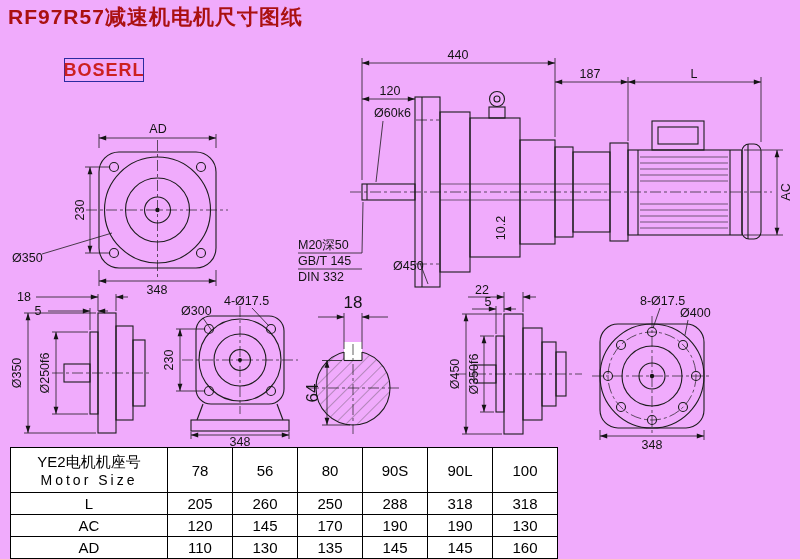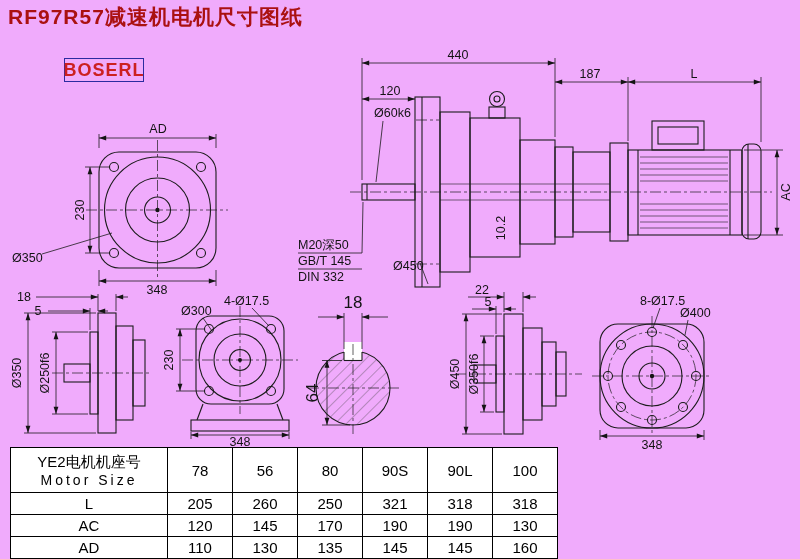--- a/index.html
+++ b/index.html
@@ -283,21 +283,21 @@
       <td class="cv">80</td>
       <td class="cv">90S</td>
       <td class="cv">90L</td>
       <td class="cv">100</td>
     </tr>
     <tr>
       <td class="c0">L</td>
       <td class="cv">205</td>
       <td class="cv">260</td>
       <td class="cv">250</td>
-      <td class="cv">321</td>
+      <td class="cv">288</td>
       <td class="cv">318</td>
       <td class="cv">318</td>
     </tr>
     <tr>
       <td class="c0">AC</td>
       <td class="cv">120</td>
       <td class="cv">145</td>
       <td class="cv">170</td>
       <td class="cv">190</td>
       <td class="cv">190</td>

